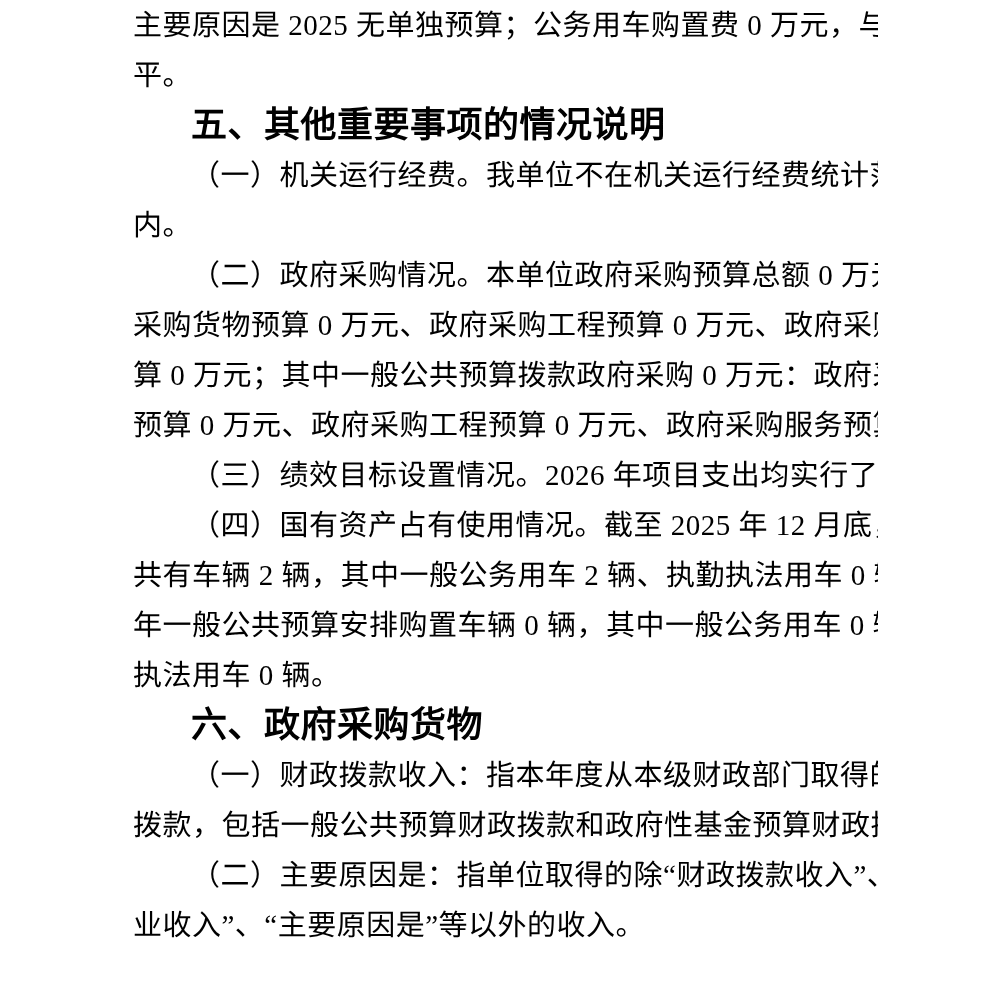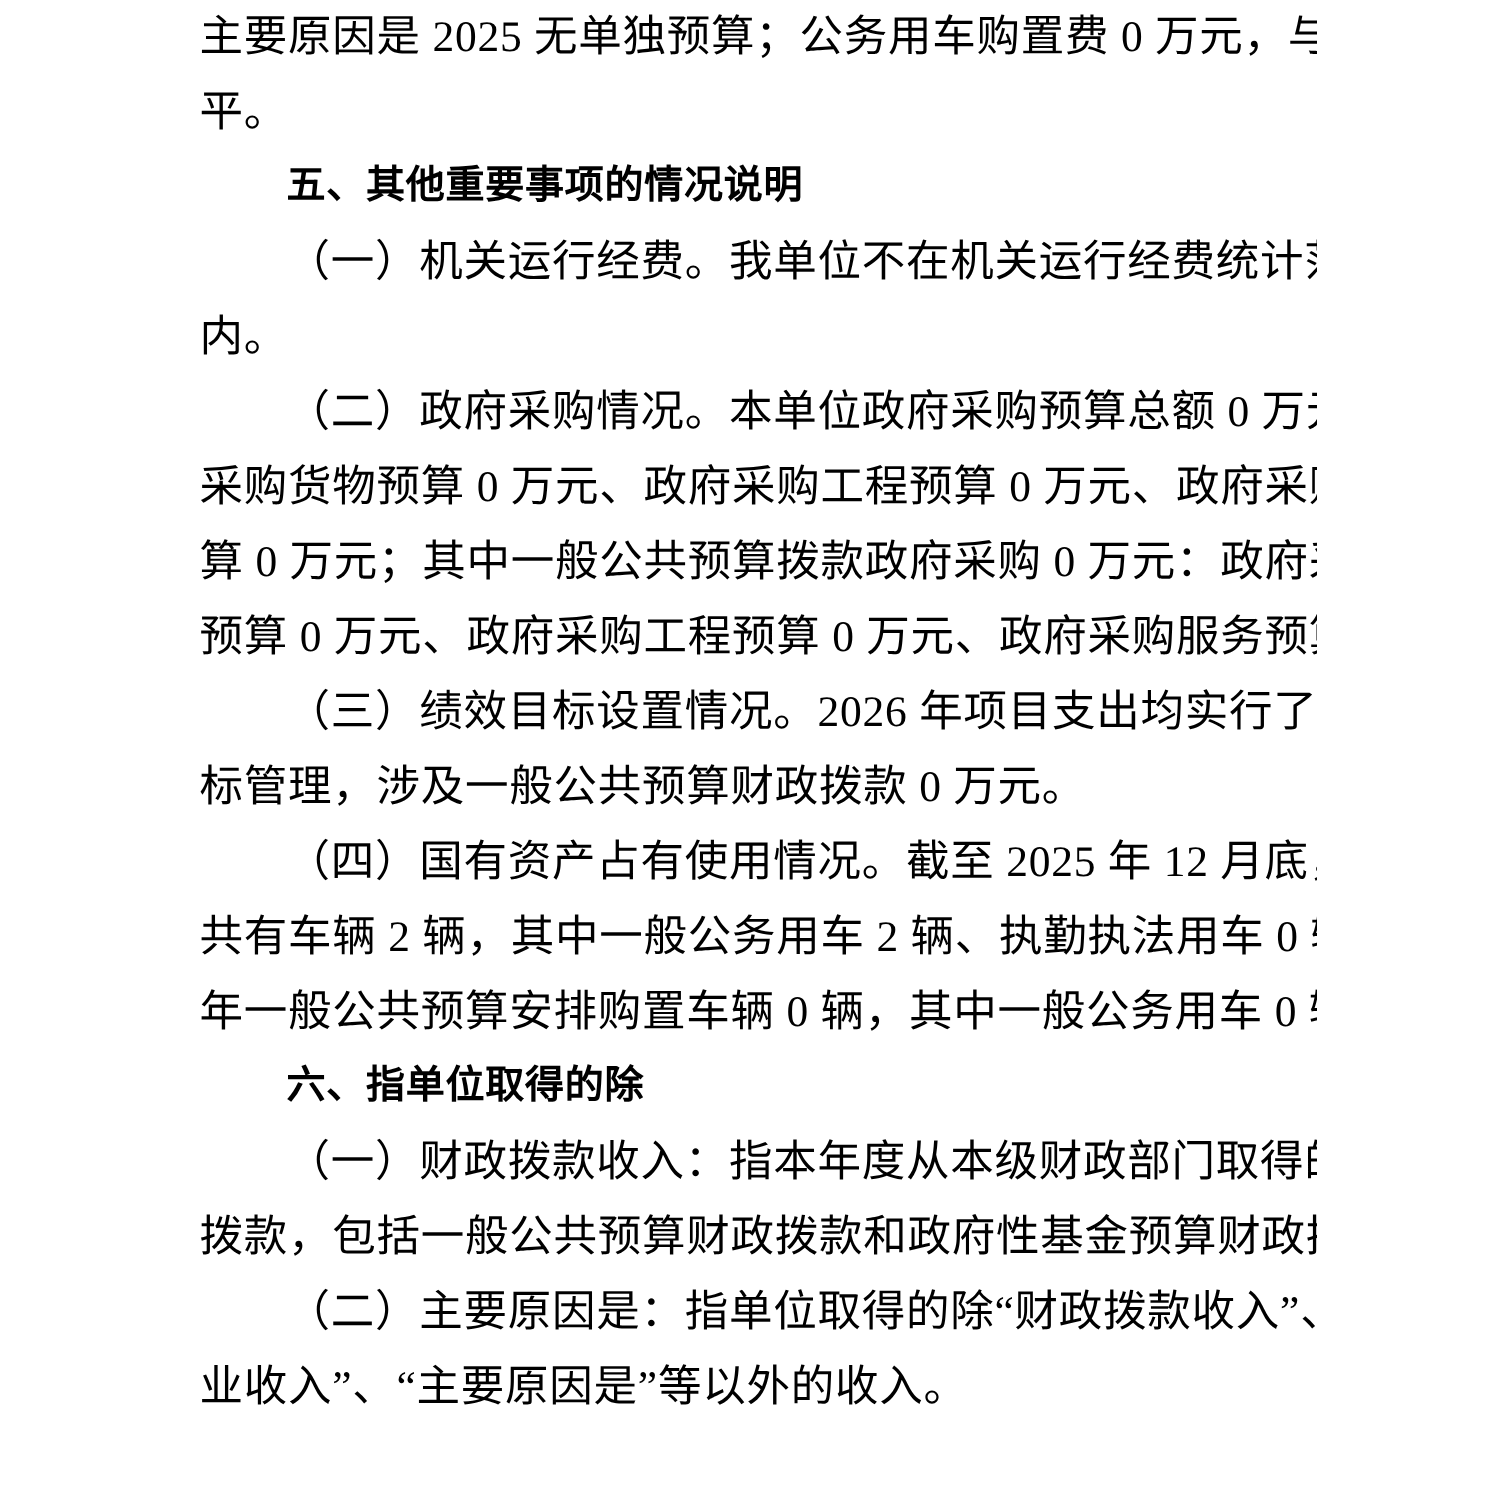--- a/index.html
+++ b/index.html
@@ -39,23 +39,23 @@
   }
   .line.fill {
     text-align: justify;
     text-align-last: justify;
     -moz-text-align-last: justify;
   }
   .line.indent {
     text-indent: 58px;
   }
   .line.heading {
-    font-family: Liberation Mono, monospace;
+    font-family: Liberation Serif, serif;
     font-weight: 700;
-    font-size: 26px;
+    font-size: 36px;
   }
   .bold {
     font-weight: 400;
   }
 </style>
 </head>
 <body>
 
 <div class="page">
   <div class="content">
@@ -67,27 +67,27 @@
 
     <p class="line fill indent"><span>（一）机关运行经费。我单位不在机关运行经费统计范围之</span></p>
     <p class="line"><span>内。</span></p>
 
     <p class="line fill indent"><span>（二）政府采购情况。本单位政府采购预算总额 0 万元：政府</span></p>
     <p class="line fill"><span>采购货物预算 0 万元、政府采购工程预算 0 万元、政府采购服务预</span></p>
     <p class="line fill"><span>算 0 万元；其中一般公共预算拨款政府采购 0 万元：政府采购货物</span></p>
     <p class="line fill"><span>预算 0 万元、政府采购工程预算 0 万元、政府采购服务预算 0 万元。</span></p>
 
     <p class="line fill indent"><span>（三）绩效目标设置情况。2026 年项目支出均实行了绩效目</span></p>
-    <p class="line"><span>标管理，涉及一般公共预算财政拨款 0 万元。</span></p>
 
     <p class="line fill indent"><span>（四）国有资产占有使用情况。截至 2025 年 12 月底，本单位</span></p>
     <p class="line fill"><span>共有车辆 2 辆，其中一般公务用车 2 辆、执勤执法用车 0 辆。2026</span></p>
     <p class="line fill"><span>年一般公共预算安排购置车辆 0 辆，其中一般公务用车 0 辆、执勤</span></p>
+    <p class="line"><span>执法用车 0 辆。</span></p>
 
-    <p class="line heading indent"><span>六、指单位取得的除</span></p>
+    <p class="line heading indent"><span>六、政府采购货物</span></p>
 
     <p class="line fill indent"><span>（一）</span><span class="bold">财政拨款收入：</span><span>指本年度从本级财政部门取得的财政</span></p>
     <p class="line"><span>拨款，包括一般公共预算财政拨款和政府性基金预算财政拨款。</span></p>
 
     <p class="line fill indent"><span>（二）</span><span class="bold">主要原因是：</span><span>指单位取得的除“财政拨款收入”、“事</span></p>
     <p class="line"><span>业收入”、“主要原因是”等以外的收入。</span></p>
 
   </div>
 </div>
 

